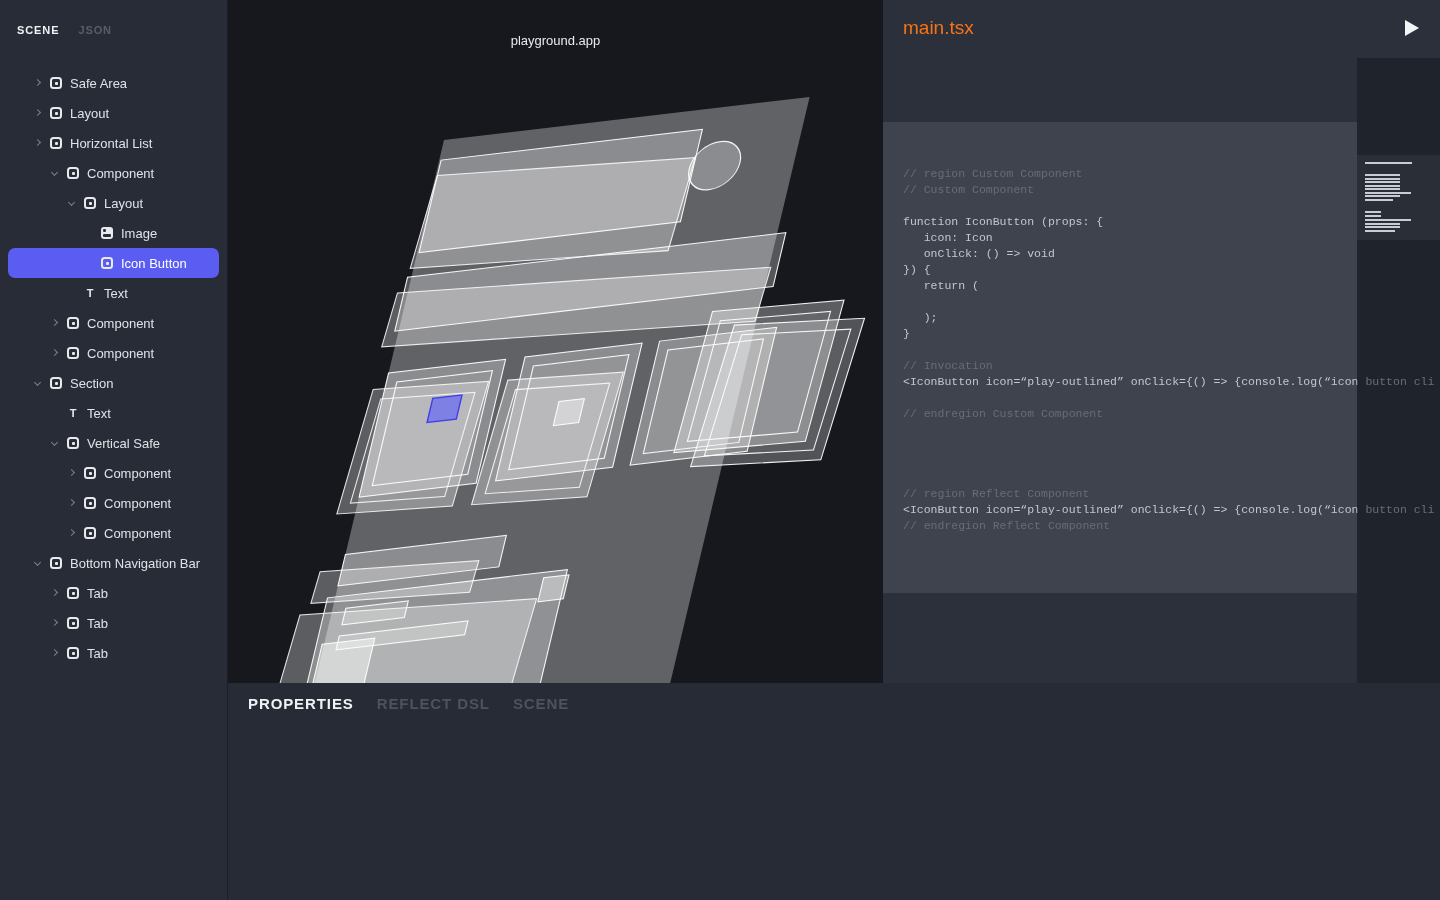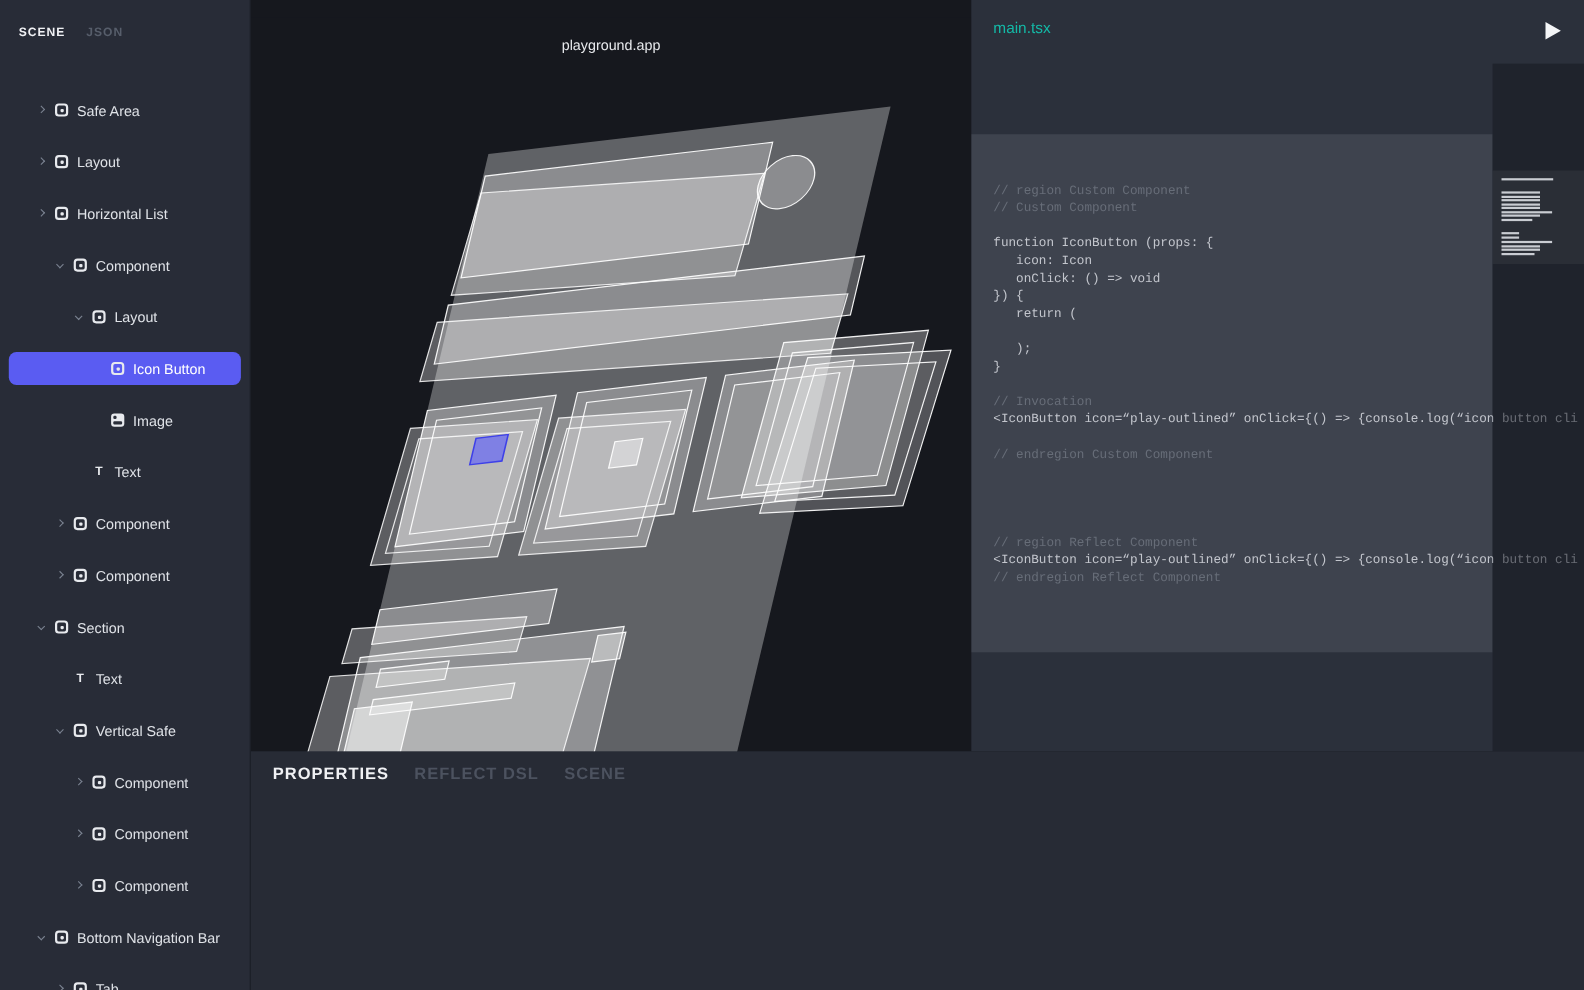--- a/index.html
+++ b/index.html
@@ -7,21 +7,21 @@
               font-family:"Liberation Sans", sans-serif; }
 
   
   #sidebar { position:absolute; left:0; top:0; width:228px; height:900px;
              background:#282C37; box-shadow:inset -1px 0 0 #1B1E26; z-index:5; }
   #sidebar-tabs { display:flex; gap:19px; padding:24px 0 0 17px; }
   .side-tab { font-size:11px; letter-spacing:.9px; font-weight:700; color:#575E6B; cursor:pointer; }
   .side-tab.active { color:#F0F1F4; }
   #tree { position:absolute; left:0; top:68px; width:228px; }
   .trow { position:relative; height:30px; display:flex; align-items:center;
-          padding-left:calc(33px + var(--d) * 17px); cursor:pointer;margin-top:17px; }
+          padding-left:calc(33px + var(--d) * 17px); cursor:pointer; }
   .trow .pill { display:none; }
   .trow.sel .pill { display:block; position:absolute; left:8px; right:9px; top:0; bottom:0;
                     background:#5A5CF2; border-radius:7px; z-index:0; }
   .arrow { width:10px; height:10px; position:relative; flex:0 0 10px; z-index:1; }
   .arrow i { position:absolute; left:2px; top:2px; width:5px; height:5px;
              border-right:1.5px solid #7A8290; border-bottom:1.5px solid #7A8290; }
   .arrow.collapsed i { transform:rotate(-45deg); }
   .arrow.expanded i  { transform:rotate(45deg); }
   .ticon { width:12px; height:12px; margin:0 8px 0 7px; position:relative; flex:0 0 12px; z-index:1; }
   .ticon.component { border:2.5px solid #E8EAEE; border-radius:3.5px; }
@@ -39,21 +39,21 @@
   
   #canvas { position:absolute; left:228px; top:16px; width:655px; height:683px;
             background:#16181E; overflow:hidden; }
   #canvas-title { position:absolute; top:17px; left:0; width:100%; text-align:center;
                   font-size:13px; color:#E8EAED; }
   #scene-svg { position:absolute; left:0; top:0; }
 
   
   #editor { position:absolute; left:883px; top:0; width:557px; height:683px;
             background:#2B303B; overflow:hidden; }
-  #filename { position:absolute; left:20px; top:17px; font-size:14px; color:#14b8a6; }
+  #filename { position:absolute; left:20px; top:17px; font-size:19px; color:#f97316; }
   #play-btn { position:absolute; right:21px; top:20px; width:0; height:0; cursor:pointer;
               border-left:14px solid #F4F5F7; border-top:8px solid transparent;
               border-bottom:8px solid transparent; }
   #code-bg { position:absolute; left:0; top:122px; width:474px; height:471px; background:#3E434E; }
   #strip-base { position:absolute; right:0; top:58px; bottom:0; width:83px; background:#22262F; }
   #code { position:absolute; left:20px; top:166px; width:537px;
           font-family:"Liberation Mono", monospace; font-size:11.5px; line-height:16px;
           white-space:pre; z-index:2; }
   .cl { height:16px; color:#C3C6CD; }
   .cl.comment { color:#676D78; }
@@ -107,30 +107,30 @@
         <span class="ticon component"></span>
         <span class="tlabel">Component</span>
       </div>
       <div class="trow" style="--d: 2;">
         <span class="arrow expanded">
           <i></i>
         </span>
         <span class="ticon component"></span>
         <span class="tlabel">Layout</span>
       </div>
-      <div class="trow sel" style="--d: 3;">
-        <span class="pill"></span>
-        <span class="arrow none"></span>
-        <span class="ticon component"></span>
-        <span class="tlabel" style="color: rgb(255, 255, 255);">Icon Button</span>
-      </div>
       <div class="trow" style="--d: 3;">
         <span class="arrow none"></span>
         <span class="ticon image"></span>
         <span class="tlabel">Image</span>
+      </div>
+      <div class="trow sel" style="--d: 3;">
+        <span class="pill"></span>
+        <span class="arrow none"></span>
+        <span class="ticon component"></span>
+        <span class="tlabel" style="color: rgb(255, 255, 255);">Icon Button</span>
       </div>
       <div class="trow" style="--d: 2;">
         <span class="arrow none"></span>
         <span class="ticon text">T</span>
         <span class="tlabel">Text</span>
       </div>
       <div class="trow" style="--d: 1;">
         <span class="arrow collapsed">
           <i></i>
         </span>

